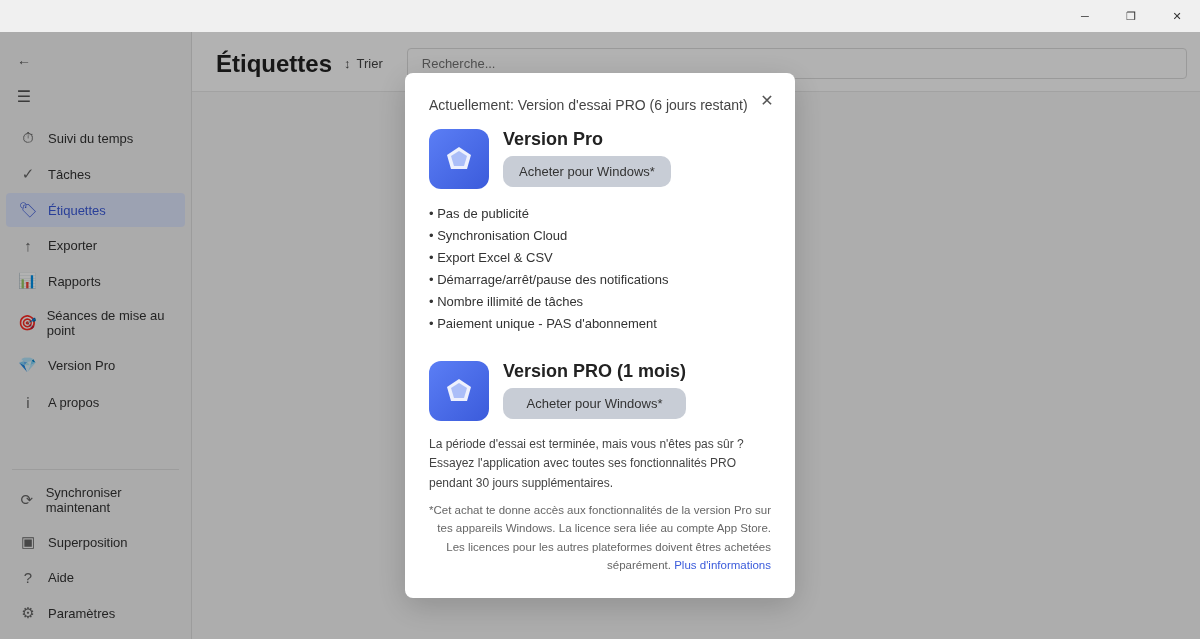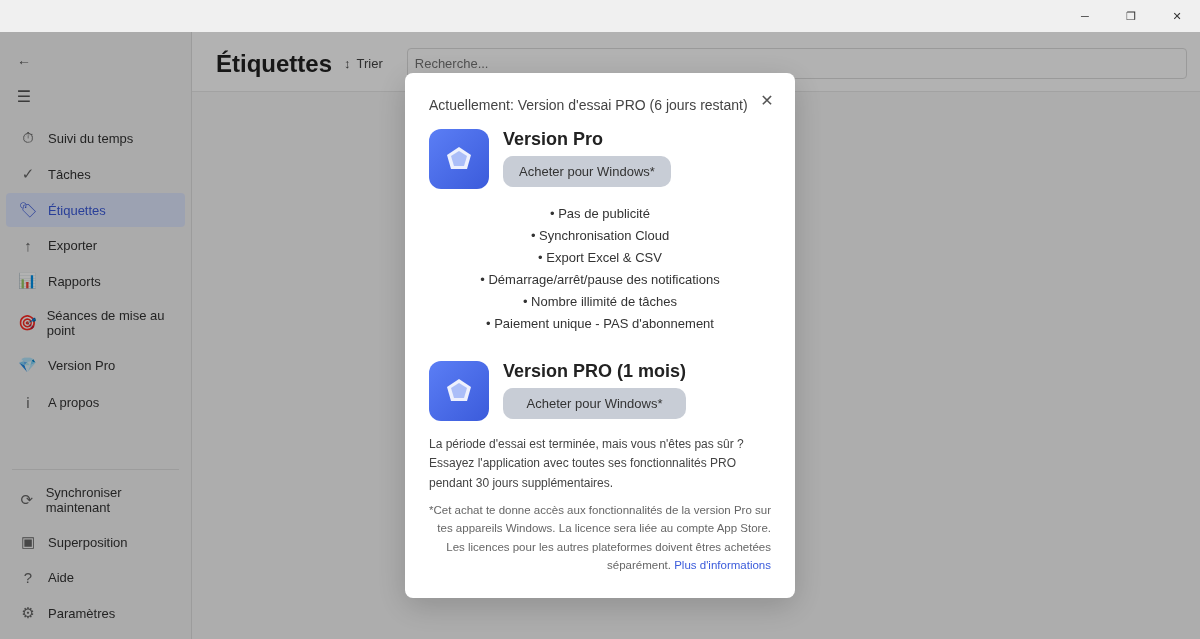--- a/index.html
+++ b/index.html
@@ -46,21 +46,21 @@
       border-bottom: 1px solid #e8e8e8; background: #fff;
     }
     .main-title { font-size: 24px; font-weight: 600; color: #222; }
     .toolbar { display: flex; align-items: center; gap: 12px; }
     .sort-btn {
       display: flex; align-items: center; gap: 6px; padding: 6px 12px;
       background: transparent; border: none; cursor: pointer; font-size: 13px; color: #444;
       border-radius: 4px;
     }
     .search-input {
-      width: 780px; padding: 7px 7px; border: 1px solid #ddd; border-radius: 4px;
+      width: 780px; padding: 7px 14px; border: 1px solid #ddd; border-radius: 4px;
       font-size: 13px; background: #fff; color: #333; outline: none;
     }
     .create-btn {
       display: flex; align-items: center; gap: 6px; padding: 7px 14px;
       background: transparent; border: none; cursor: pointer; font-size: 13px; color: #3b5bdb;
       white-space: nowrap;
     }
 
     
     .main-body { flex: 1; display: flex; align-items: center; justify-content: center; }
@@ -87,21 +87,21 @@
       width: 60px; height: 60px; min-width: 60px; border-radius: 12px;
       background: linear-gradient(135deg, #5b7ef5 0%, #3b5bdb 100%);
       display: flex; align-items: center; justify-content: center; font-size: 28px;
     }
     .pro-card-content { display: flex; flex-direction: column; gap: 6px; }
     .pro-version-title { font-size: 18px; font-weight: 600; color: #222; }
     .buy-btn {
       background: #c8cdd6; border: none; border-radius: 10px; padding: 8px 16px;
       font-size: 13px; color: #333; cursor: pointer; font-weight: 500;
     }
-    .features-list { margin: 14px 0 26px; text-align: center; }
+    .features-list { margin: 14px 0 26px; }
     .features-list p { font-size: 13px; color: #333; line-height: 1.7; }
     .trial-msg { font-size: 12px; color: #444; line-height: 1.6; margin: 6px 0; }
     .footnote { font-size: 11.5px; color: #666; text-align: right; line-height: 1.6; margin-top: 8px; }
     .footnote a { color: #3b5bdb; text-decoration: none; }
   </style>
 </head>
 <body>
 
 <div class="title-bar">
   <div class="title-bar-controls">

